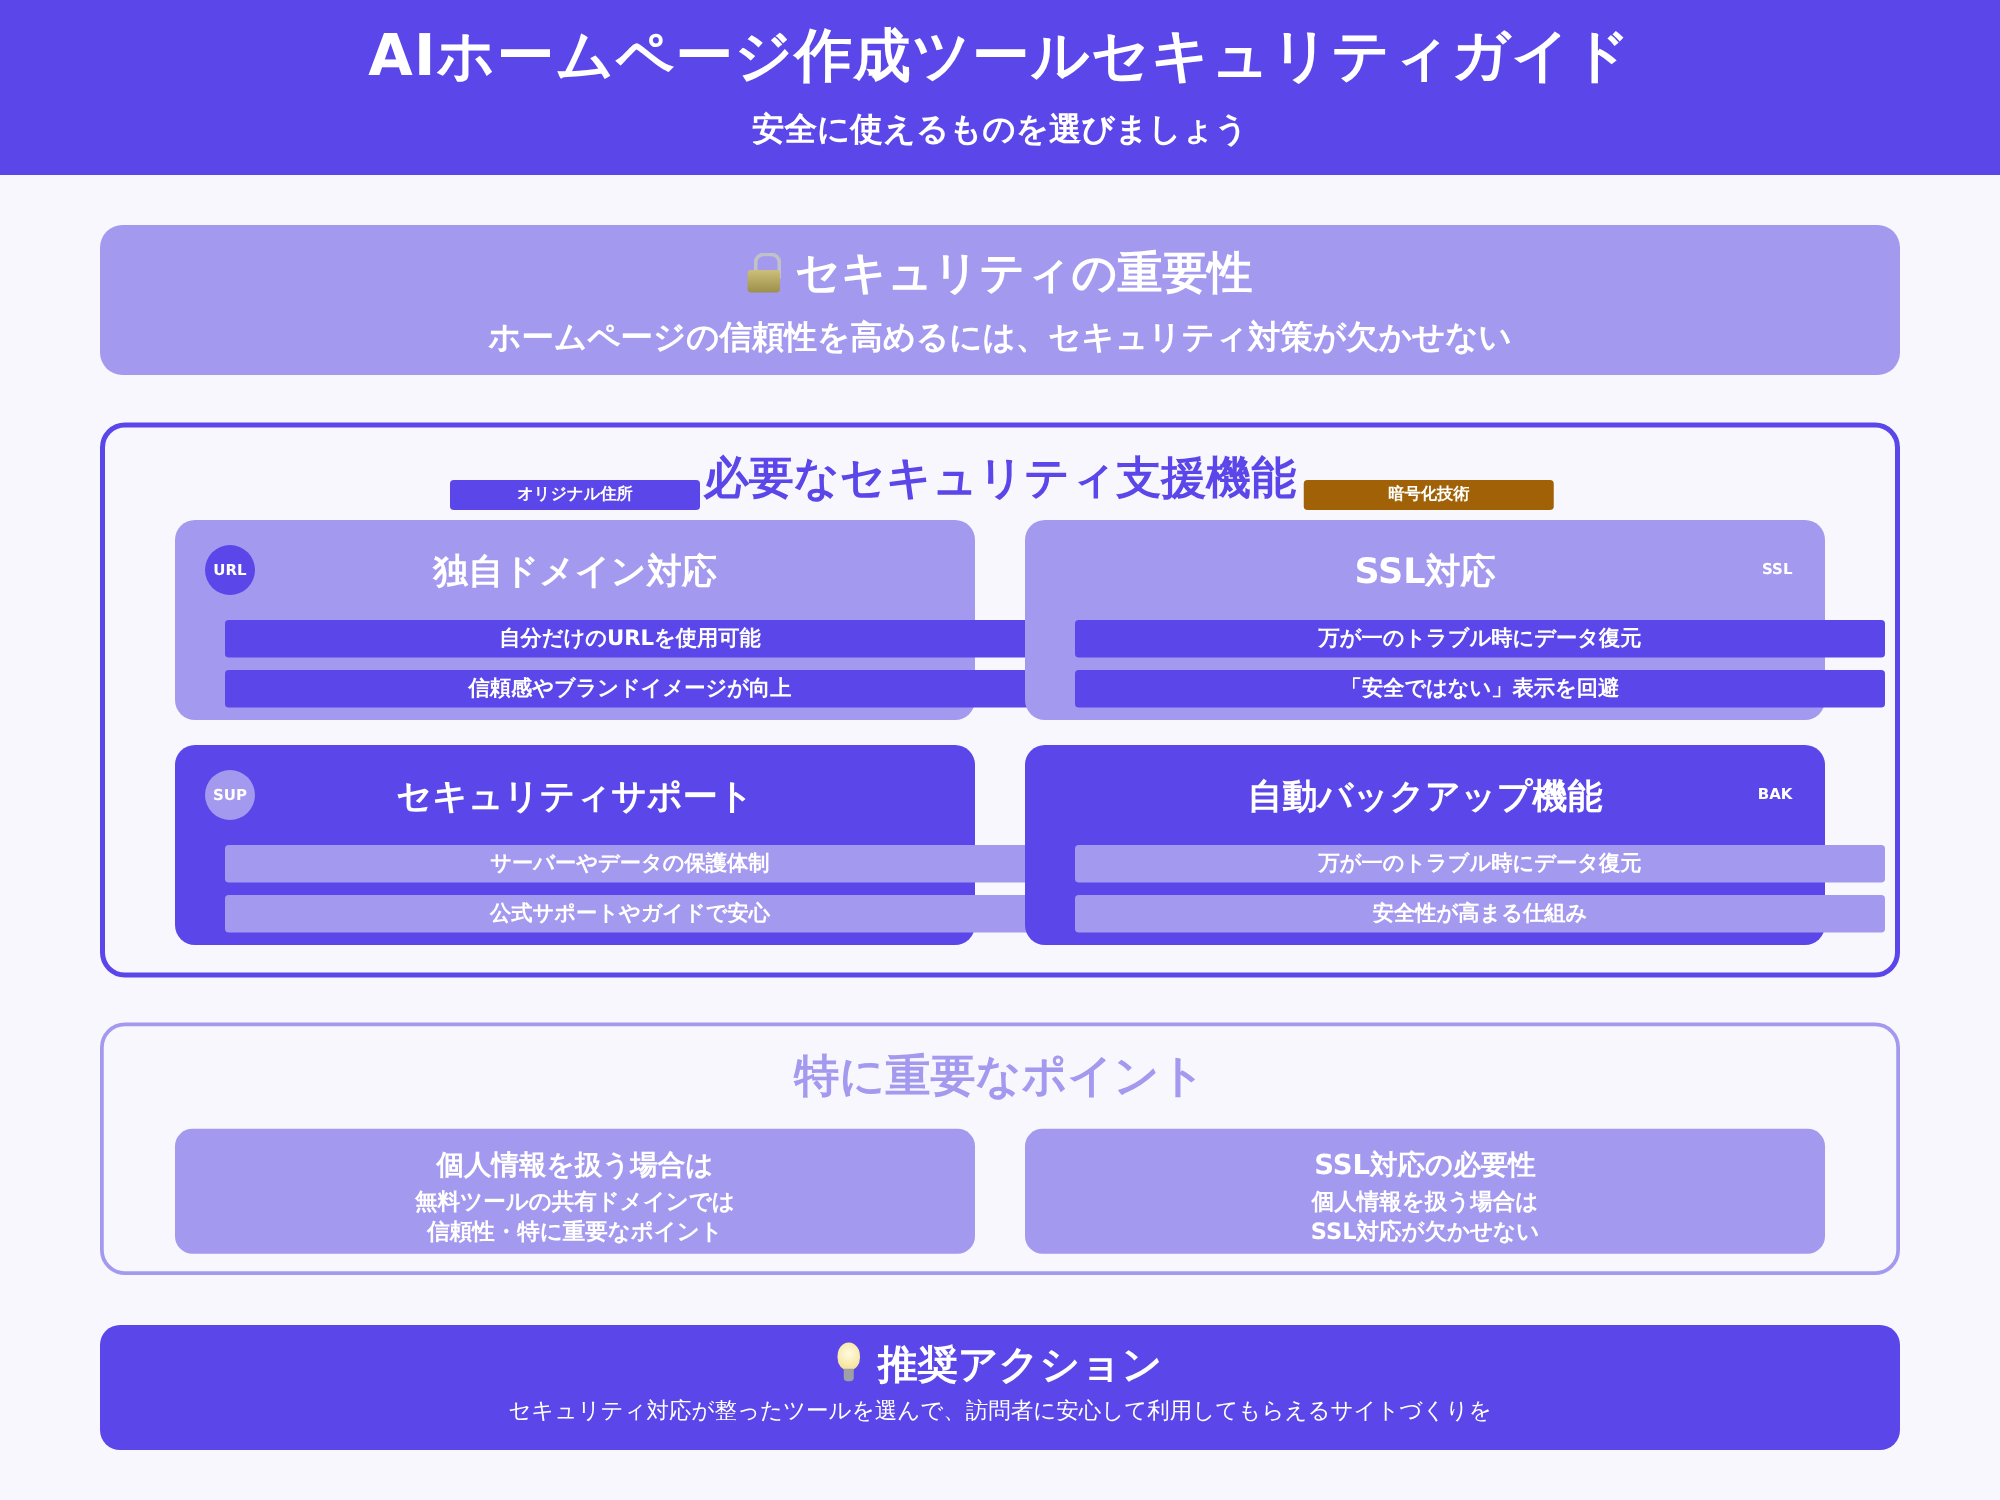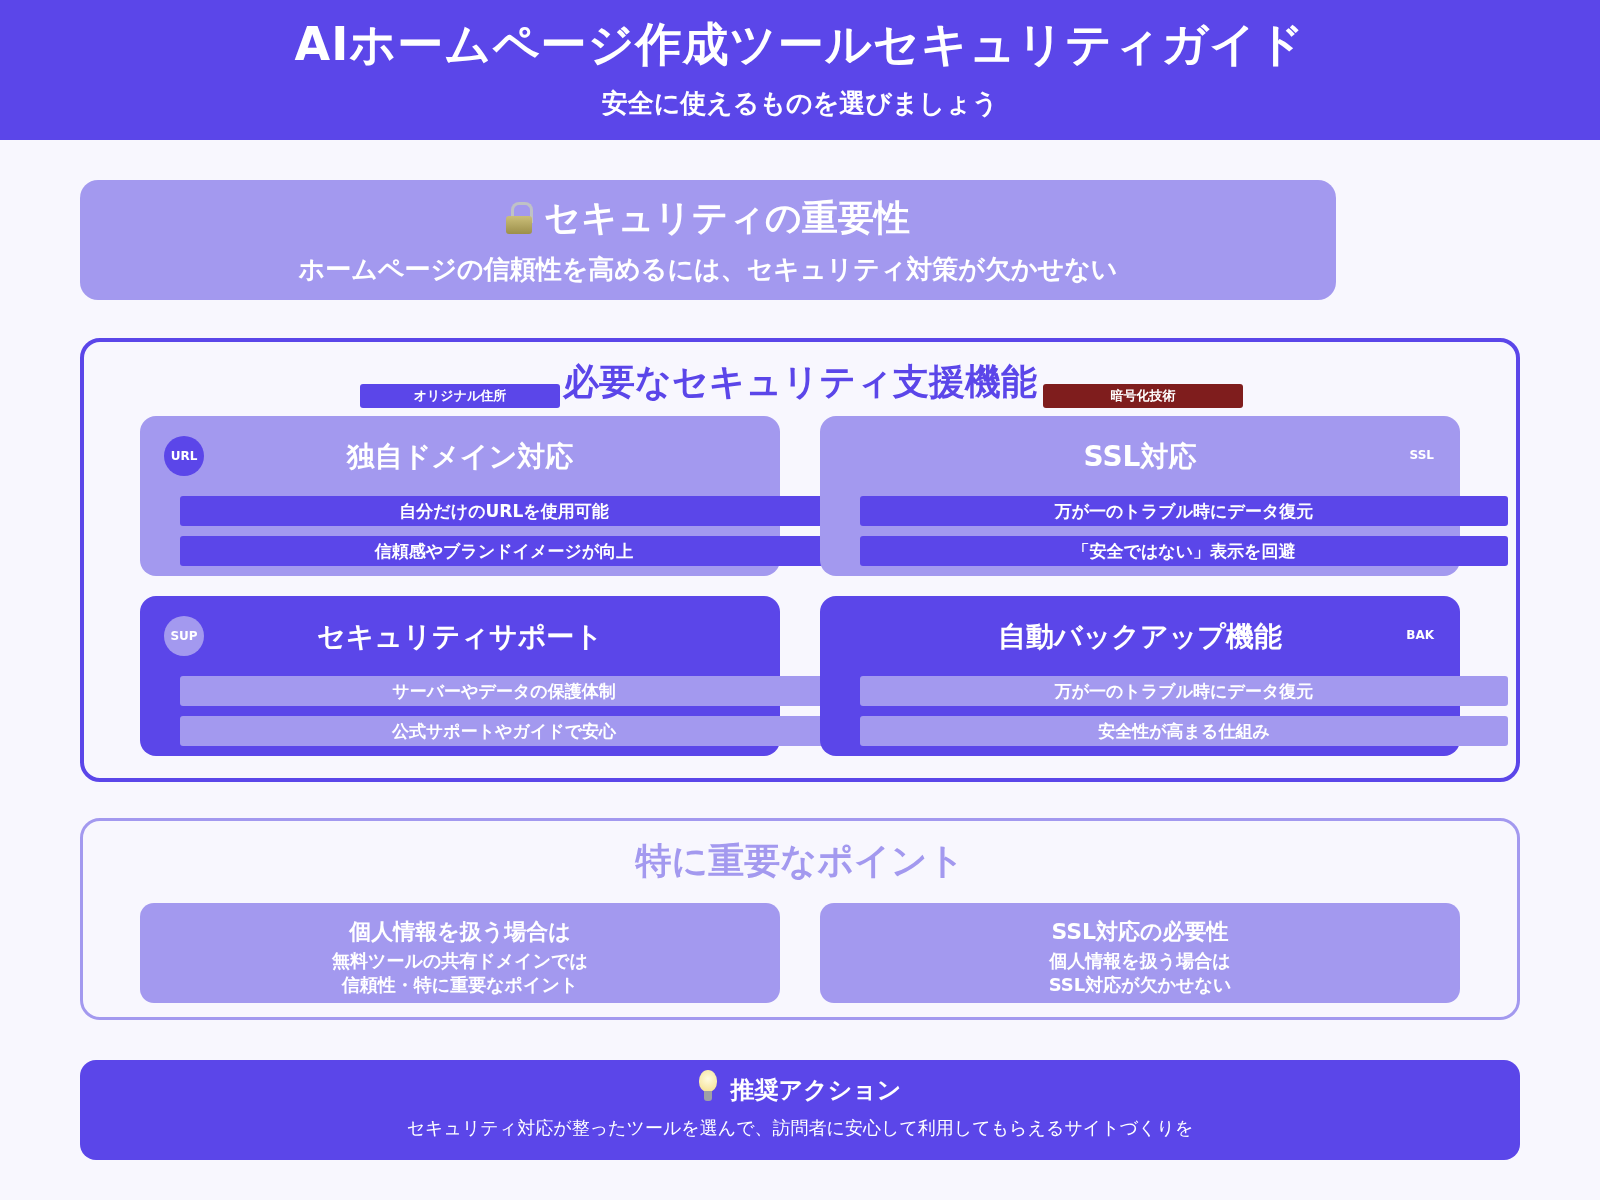--- a/index.html
+++ b/index.html
@@ -3,32 +3,32 @@
 <meta charset="utf-8">
 <style>
   * { box-sizing: border-box; margin: 0; padding: 0; }
   html, body { width: 1600px; height: 1200px; background: #f8f7fe; overflow: hidden; }
   body { font-family: "DejaVu Sans", "Liberation Sans", sans-serif; color: #fff; position: relative; }
 
   .header { position: absolute; left: 0; top: 0; width: 1600px; height: 140px; background: #5b46e9; text-align: center; }
   .header .title { position: absolute; left: 0; right: 0; top: 14px; font-size: 46px; font-weight: bold; letter-spacing: 1px; color: #fff; }
   .header .subtitle { position: absolute; left: 0; right: 0; top: 86px; font-size: 26px; font-weight: bold; color: #fff; }
 
-  .importance { position: absolute; left: 80px; top: 180px; width: 1256px; height: 120px; background: #a399ef; border-radius: 18px; text-align: center; }
+  .importance { position: absolute; left: 80px; top: 180px; width: 1440px; height: 120px; background: #a399ef; border-radius: 18px; text-align: center; }
   .importance .h { position: absolute; left: 0; right: 0; top: 14px; font-size: 36px; font-weight: bold; color: #fff; }
   .importance .p { position: absolute; left: 0; right: 0; top: 72px; font-size: 26px; font-weight: bold; color: #fff; }
   .lock { display: inline-block; width: 26px; height: 32px; position: relative; vertical-align: -4px; margin-right: 12px; }
   .lock::before { content: ""; position: absolute; left: 5px; top: 0; width: 16px; height: 18px; border: 3px solid #bfc2c6; border-bottom: none; border-radius: 8px 8px 0 0; }
   .lock::after { content: ""; position: absolute; left: 0; top: 14px; width: 26px; height: 18px; background: linear-gradient(#cbbf7a, #9c8f4a); border-radius: 3px; }
 
   .features { position: absolute; left: 80px; top: 338px; width: 1440px; height: 444px; border: 4px solid #5b46e9; border-radius: 20px; background: #f8f7fe; }
   .features .sec-title { position: absolute; left: 0; right: 0; top: 16px; text-align: center; font-size: 36px; font-weight: bold; color: #5b46e9; }
   .tag { position: absolute; height: 24px; border-radius: 3px; font-size: 13px; font-weight: bold; color: #fff; text-align: center; line-height: 24px; }
   .tag.left { left: 276px; top: 42px; width: 200px; background: #5b46e9; }
-  .tag.right { left: 959px; top: 42px; width: 200px; background: #7f1d1d; }
+  .tag.right { left: 959px; top: 42px; width: 200px; background: #a16207; }
 
   .card { position: absolute; width: 640px; height: 160px; border-radius: 16px; }
   .card.light { background: #a399ef; }
   .card.dark { background: #5b46e9; }
   .card .ctitle { position: absolute; left: 0; right: 0; top: 22px; text-align: center; font-size: 28px; font-weight: bold; color: #fff; }
   .card .badge { position: absolute; left: 24px; top: 20px; width: 40px; height: 40px; border-radius: 50%; font-size: 12px; font-weight: bold; color: #fff; text-align: center; line-height: 40px; }
   .card.light .badge { background: #5b46e9; }
   .card.dark .badge { background: #a399ef; }
   .card .corner { position: absolute; right: 26px; top: 32px; font-size: 12px; font-weight: bold; color: #fff; }
   .card .row { position: absolute; left: 40px; width: 648px; height: 30px; border-radius: 3px; text-align: center; line-height: 30px; font-size: 17px; font-weight: bold; color: #fff; }
@@ -39,21 +39,21 @@
 
   .points { position: absolute; left: 80px; top: 818px; width: 1440px; height: 202px; border: 3px solid #a399ef; border-radius: 20px; background: #f8f7fe; }
   .points .sec-title { position: absolute; left: 0; right: 0; top: 16px; text-align: center; font-size: 36px; font-weight: bold; color: #a399ef; }
   .pcard { position: absolute; top: 82px; width: 640px; height: 100px; background: #a399ef; border-radius: 14px; text-align: center; color: #fff; font-weight: bold; }
   .pcard .pt { position: absolute; left: 0; right: 0; top: 14px; font-size: 22px; }
   .pcard .pl { position: absolute; left: 0; right: 0; font-size: 18px; }
   .pcard .pl.a { top: 46px; }
   .pcard .pl.b { top: 70px; }
 
   .action { position: absolute; left: 80px; top: 1060px; width: 1440px; height: 100px; background: #5b46e9; border-radius: 16px; text-align: center; color: #fff; }
-  .action .h { position: absolute; left: 0; right: 0; top: 10px; font-size: 24px; font-weight: bold; }
+  .action .h { position: absolute; left: 0; right: 0; top: 10px; font-size: 32px; font-weight: bold; }
   .action .p { position: absolute; left: 0; right: 0; top: 56px; font-size: 18px; }
   .bulb { display: inline-block; position: relative; width: 18px; height: 32px; vertical-align: -4px; margin-right: 14px; }
   .bulb::before { content: ""; position: absolute; left: 0; top: 0; width: 18px; height: 22px; background: radial-gradient(circle at 50% 40%, #fffbe0, #f3dc86); border-radius: 50% 50% 45% 45%; }
   .bulb::after { content: ""; position: absolute; left: 5px; top: 21px; width: 8px; height: 10px; background: #9ea0a6; border-radius: 0 0 3px 3px; }
 </style>
 </head>
 <body>
 
 <div class="header">
   <div class="title">AIホームページ作成ツールセキュリティガイド</div>

